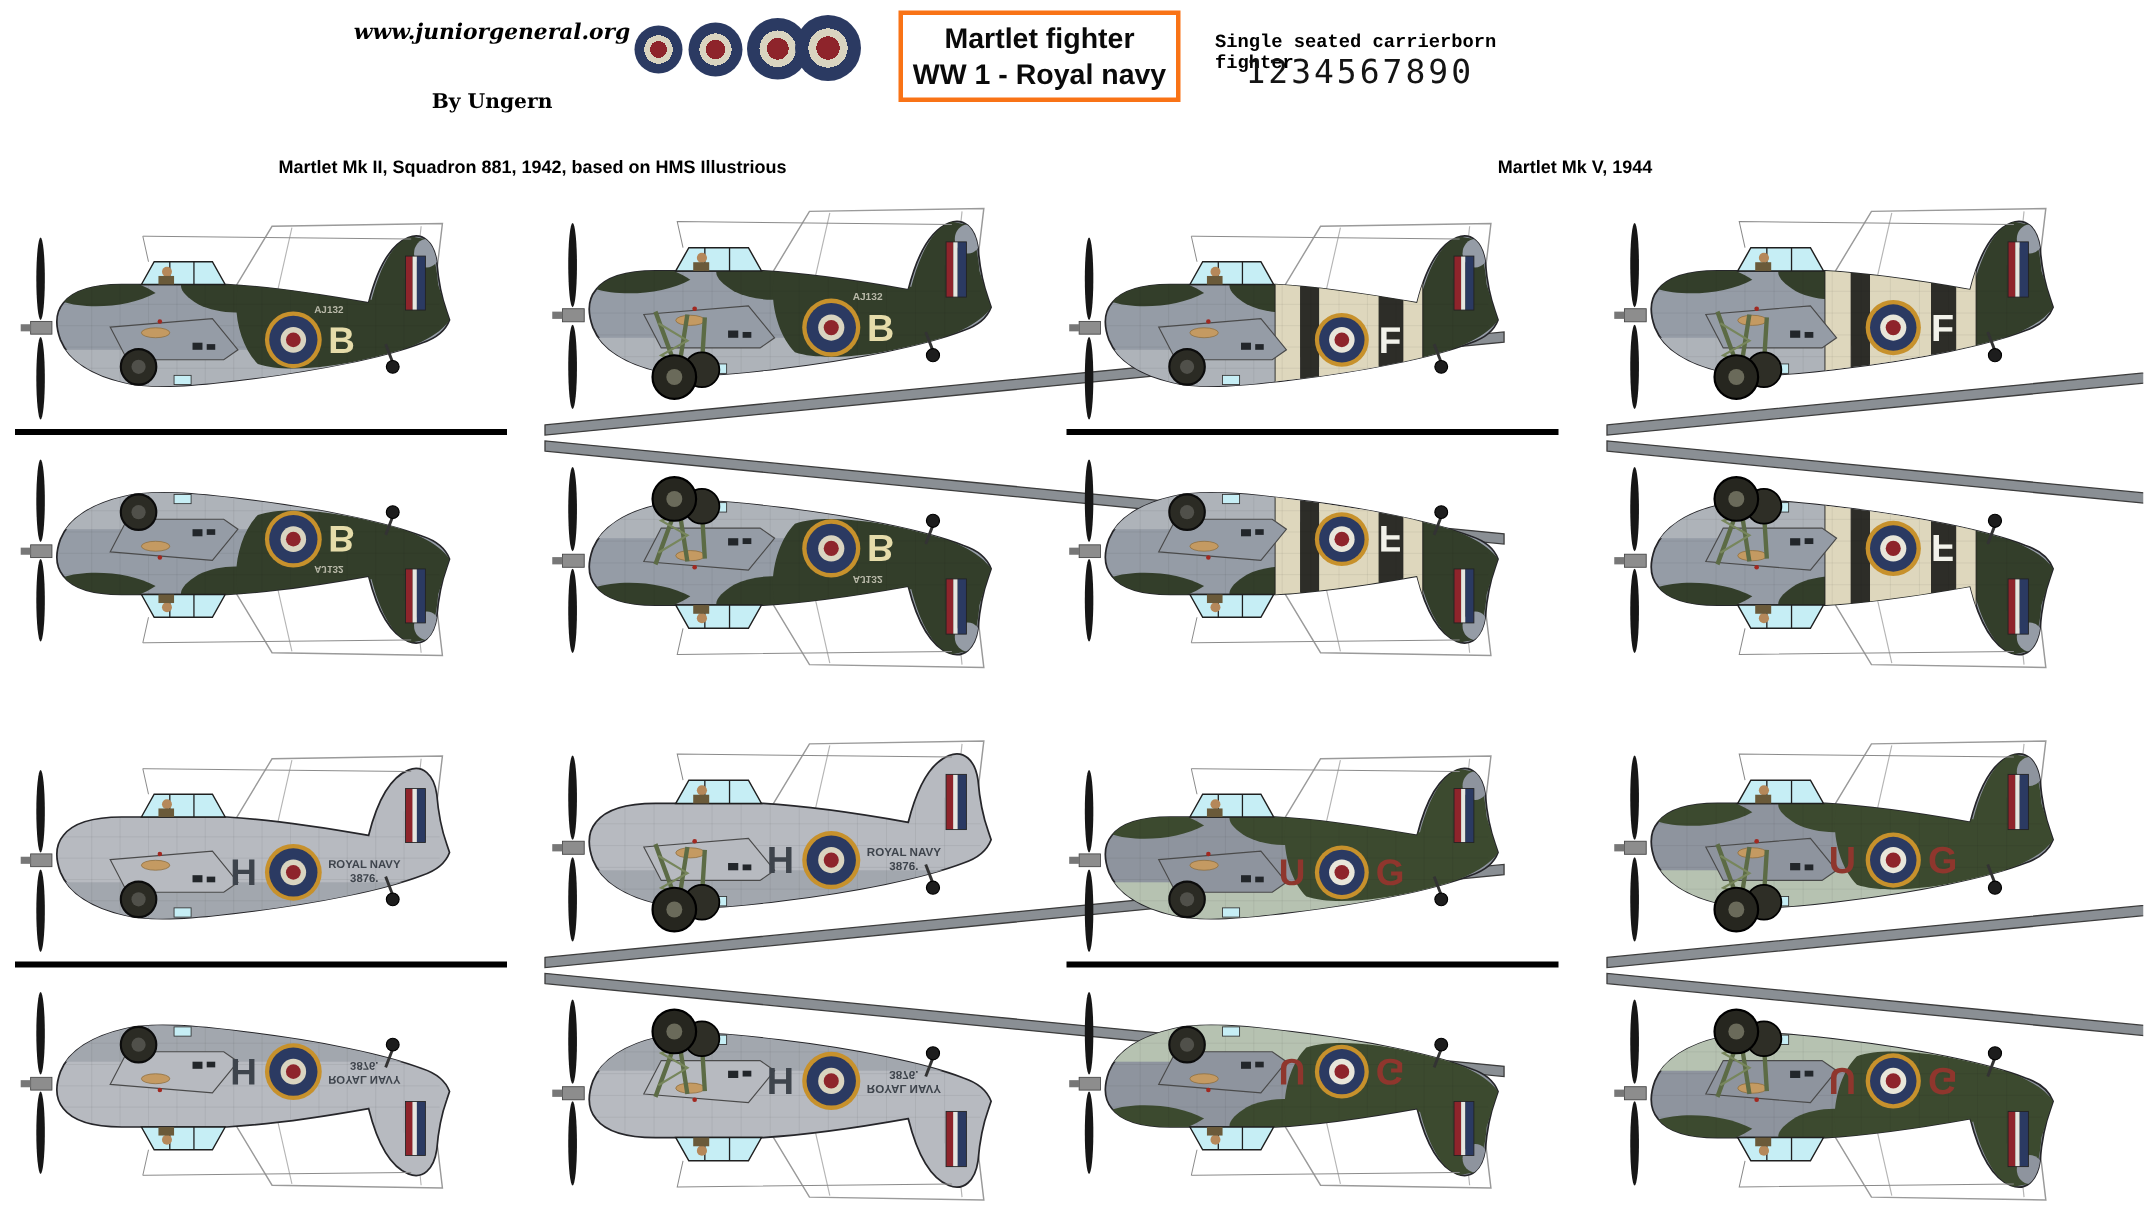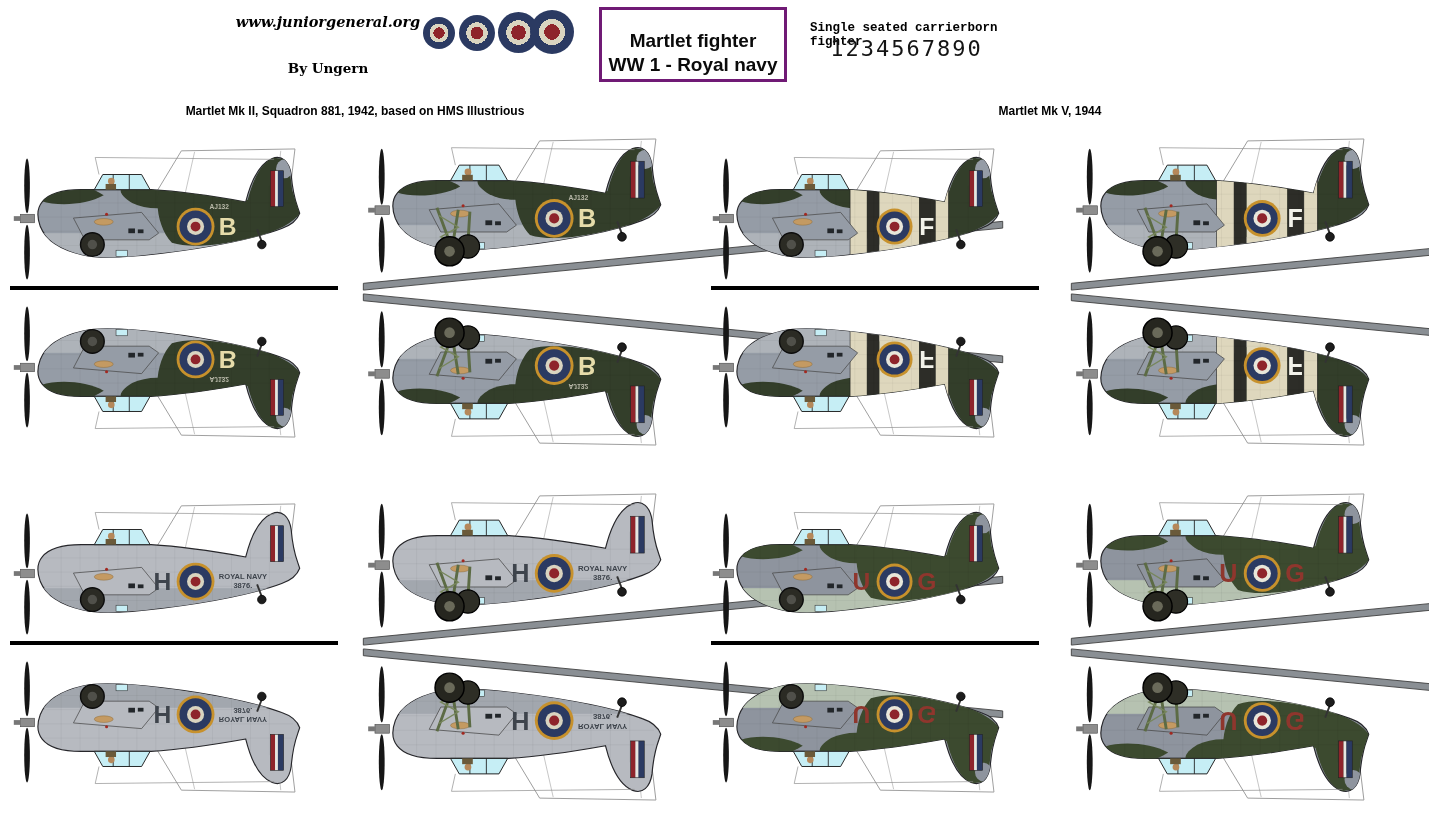--- a/index.html
+++ b/index.html
@@ -1,22 +1,22 @@
 <!DOCTYPE html>
 <html><head>
 <meta charset="utf-8">
 <style>
   html,body{margin:0;padding:0;background:#fff;}
   #canvas{position:relative;width:1429px;height:820px;overflow:hidden;background:#ffffff;
           font-family:"Liberation Sans",sans-serif;}
   .abs{position:absolute;}
   .site{font-family:"DejaVu Serif",serif;font-weight:bold;font-size:14.5px;color:#000;text-align:center;font-style:italic;}
   .author{font-family:"DejaVu Serif",serif;font-weight:bold;font-size:13.5px;color:#000;text-align:center;margin-top:18px;}
-  .titlebox{border:3px solid #701a75;background:#fff;width:182px;height:50px;text-align:center;
-            font-weight:bold;font-size:19px;line-height:24px;color:#0a0a0a;padding-top:19px;}
+  .titlebox{border:3px solid #f97316;background:#fff;width:182px;height:50px;text-align:center;
+            font-weight:bold;font-size:19px;line-height:24px;color:#0a0a0a;padding-top:5px;}
   .subtitle{font-weight:bold;font-size:12.5px;color:#000;text-align:left;font-family:Liberation Mono, monospace;}
   .digits{font-family:"DejaVu Sans Mono",monospace;font-size:22px;letter-spacing:2px;color:#141414;text-align:center;}
   .seclabel{font-weight:bold;font-size:12px;color:#000;text-align:center;}
   .fold{position:absolute;height:4px;background:#000;}
   .roundel{position:absolute;border-radius:50%;}
   .plane{position:absolute;}
   .flip{transform:scaleY(-1);}
   svg{display:block;overflow:visible;}
 </style>
 </head>

